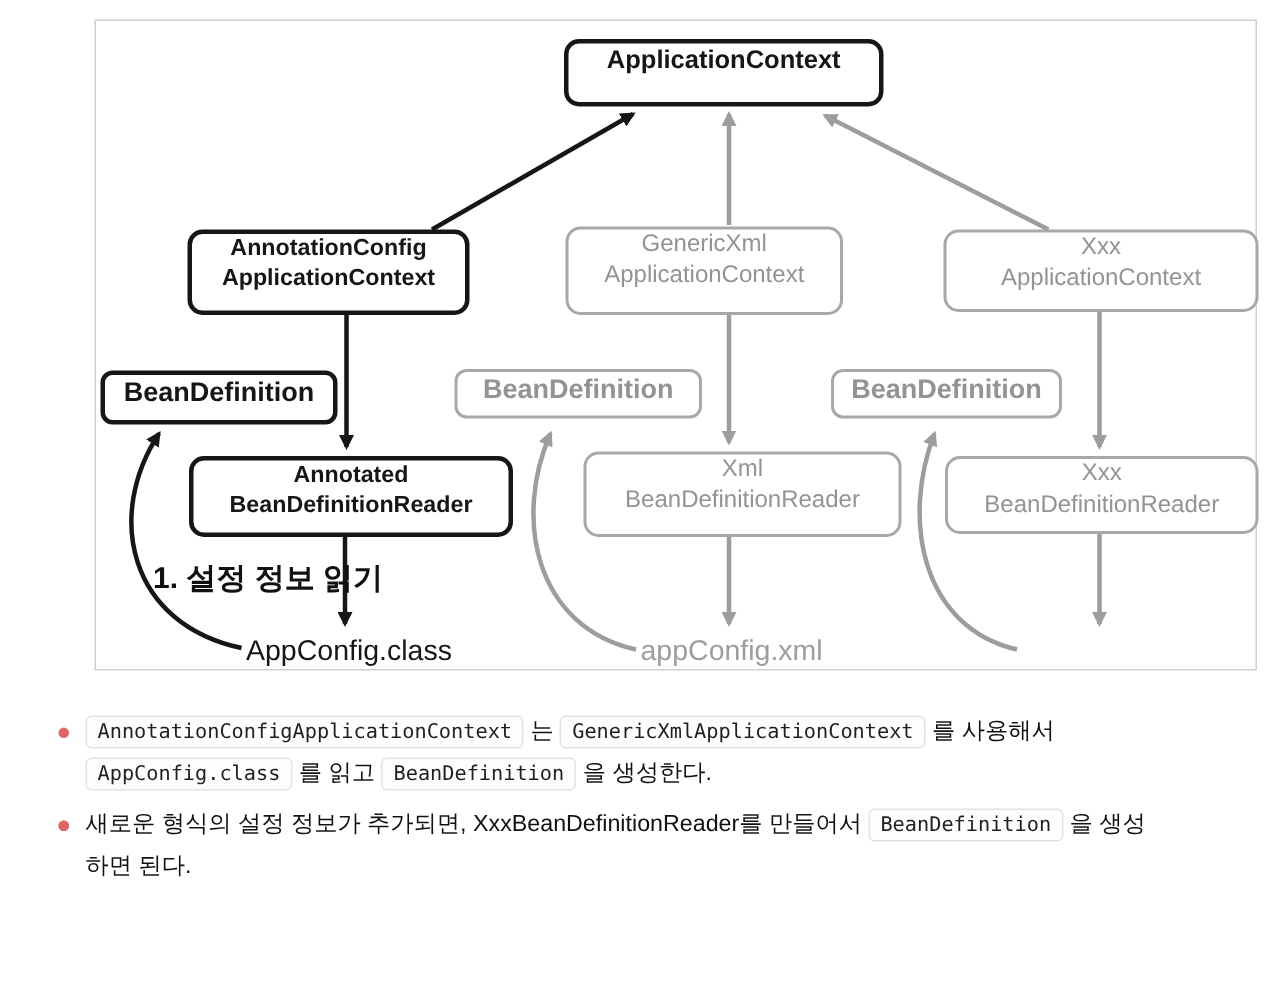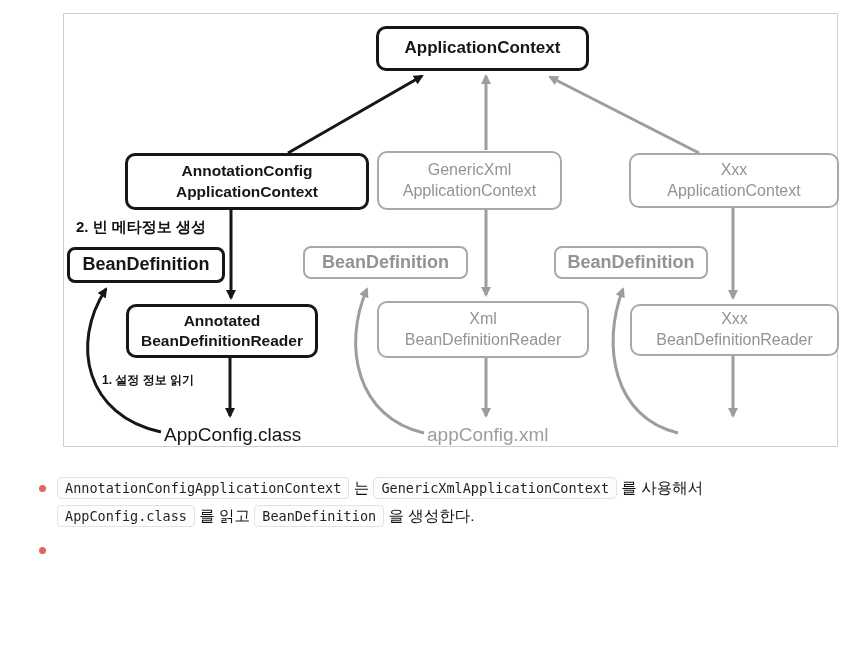--- a/index.html
+++ b/index.html
@@ -8,21 +8,21 @@
     font-family:"Liberation Sans", sans-serif;overflow:hidden;
   }
   
   .diagram{
     position:absolute;left:63px;top:13px;width:775px;height:434px;
     border:1px solid #cfcfcf;background:#ffffff;box-sizing:border-box;
   }
   .arrow-layer{position:absolute;left:0;top:0;width:775px;height:434px;pointer-events:none;}
   .node{
     position:absolute;background:#ffffff;box-sizing:border-box;
-    display:flex;flex-direction:column;align-items:center;justify-content:center;
+    display:flex;flex-direction:column;align-items:center;
     text-align:center;z-index:2;line-height:1.3;
   }
   .node.black{border:3px solid #161616;border-radius:10px;color:#161616;font-weight:bold;}
   .node.gray{border:2.5px solid #a8a8a8;border-radius:10px;color:#939393;}
   .node .ln{white-space:nowrap;}
   .fs-title{font-size:17px;}
   .fs-two{font-size:15.5px;}
   .fs-bd{font-size:18px;}
   .gray-bold{font-weight:bold;color:#9d9d9d;}
   .step-label{position:absolute;font-weight:bold;font-size:15px;color:#111;white-space:nowrap;z-index:2;}
@@ -75,65 +75,68 @@
     <path d="M 635 139 L 486 63" stroke="#9d9d9d" stroke-width="3" fill="none" marker-end="url(#ah-gray)"></path>
     <path d="M 669 194 L 669 284" stroke="#9d9d9d" stroke-width="3" fill="none" marker-end="url(#ah-gray)"></path>
     <path d="M 669 342 L 669 402" stroke="#9d9d9d" stroke-width="3" fill="none" marker-end="url(#ah-gray)"></path>
     <path d="M 614 419 C 550 404, 537 332, 559 275" stroke="#9d9d9d" stroke-width="3" fill="none" marker-end="url(#ah-gray)"></path>
   </svg>
 
   <div class="node black fs-title" style="left:312px;top:12px;width:213px;height:45px;">
     <div class="ln">ApplicationContext</div>
   </div>
 
-  <div class="node black fs-two" style="left:61px;top:139px;width:244px;height:57px;">
+  <div class="node black fs-two" style="left:61px;top:139px;width:188px;height:57px;">
     <div class="ln">AnnotationConfig</div>
     <div class="ln">ApplicationContext</div>
   </div>
   <div class="node gray fs-two" style="left:313px;top:137px;width:185px;height:59px;font-size:16px;">
     <div class="ln">GenericXml</div>
     <div class="ln">ApplicationContext</div>
   </div>
   <div class="node gray fs-two" style="left:565px;top:139px;width:210px;height:55px;font-size:16px;">
     <div class="ln">Xxx</div>
     <div class="ln">ApplicationContext</div>
   </div>
 
-  <div class="step-label" style="left:12px;top:204px;">2. 빈 메타정보 생성</div>
 
   <div class="node black fs-bd" style="left:3px;top:233px;width:158px;height:36px;border-radius:8px;">
     <div class="ln">BeanDefinition</div>
   </div>
   <div class="node gray fs-bd gray-bold" style="left:239px;top:232px;width:165px;height:33px;border-radius:8px;">
     <div class="ln">BeanDefinition</div>
   </div>
   <div class="node gray fs-bd gray-bold" style="left:490px;top:232px;width:154px;height:33px;border-radius:8px;">
     <div class="ln">BeanDefinition</div>
   </div>
 
-  <div class="node black fs-two" style="left:62px;top:290px;width:192px;height:54px;">
+  <div class="node black fs-two" style="left:62px;top:290px;width:216px;height:54px;">
     <div class="ln">Annotated</div>
     <div class="ln">BeanDefinitionReader</div>
   </div>
-  <div class="node gray fs-two" style="left:313px;top:287px;width:212px;height:57px;font-size:16px;">
+  <div class="node gray fs-two" style="left:325px;top:287px;width:212px;height:57px;font-size:16px;">
     <div class="ln">Xml</div>
     <div class="ln">BeanDefinitionReader</div>
   </div>
   <div class="node gray fs-two" style="left:566px;top:290px;width:209px;height:52px;font-size:16px;">
     <div class="ln">Xxx</div>
     <div class="ln">BeanDefinitionReader</div>
   </div>
 
-  <div class="step-label" style="left:38px;top:358px;font-size:12px;">1. 설정 정보 읽기</div>
+  <div class="step-label" style="left:38px;top:358px;font-size:20px;">1. 설정 정보 읽기</div>
 
   <div class="file-label file-black" style="left:100px;top:410px;">AppConfig.class</div>
   <div class="file-label file-gray" style="left:363px;top:410px;">appConfig.xml</div>
 </div>
 
 <div class="notes">
   <div class="note-item">
     <span class="bullet-dot" style="background: rgb(224, 102, 102);"></span>
     <span><code class="inline-code">AnnotationConfigApplicationContext</code> 는 <code class="inline-code">GenericXmlApplicationContext</code> 를 사용해서<br><code class="inline-code">AppConfig.class</code> 를 읽고 <code class="inline-code">BeanDefinition</code> 을 생성한다.</span>
   </div>
   <div class="note-item">
     <span class="bullet-dot" style="background: rgb(224, 102, 102);"></span>
   </div>
+  <div class="note-item">
+    <span class="bullet-dot" style="background: rgb(224, 102, 102);"></span>
+    <span>새로운 형식의 설정 정보가 추가되면, XxxBeanDefinitionReader를 만들어서 <code class="inline-code">BeanDefinition</code> 을 생성<br>하면 된다.</span>
+  </div>
 </div>
 
 </body></html>

